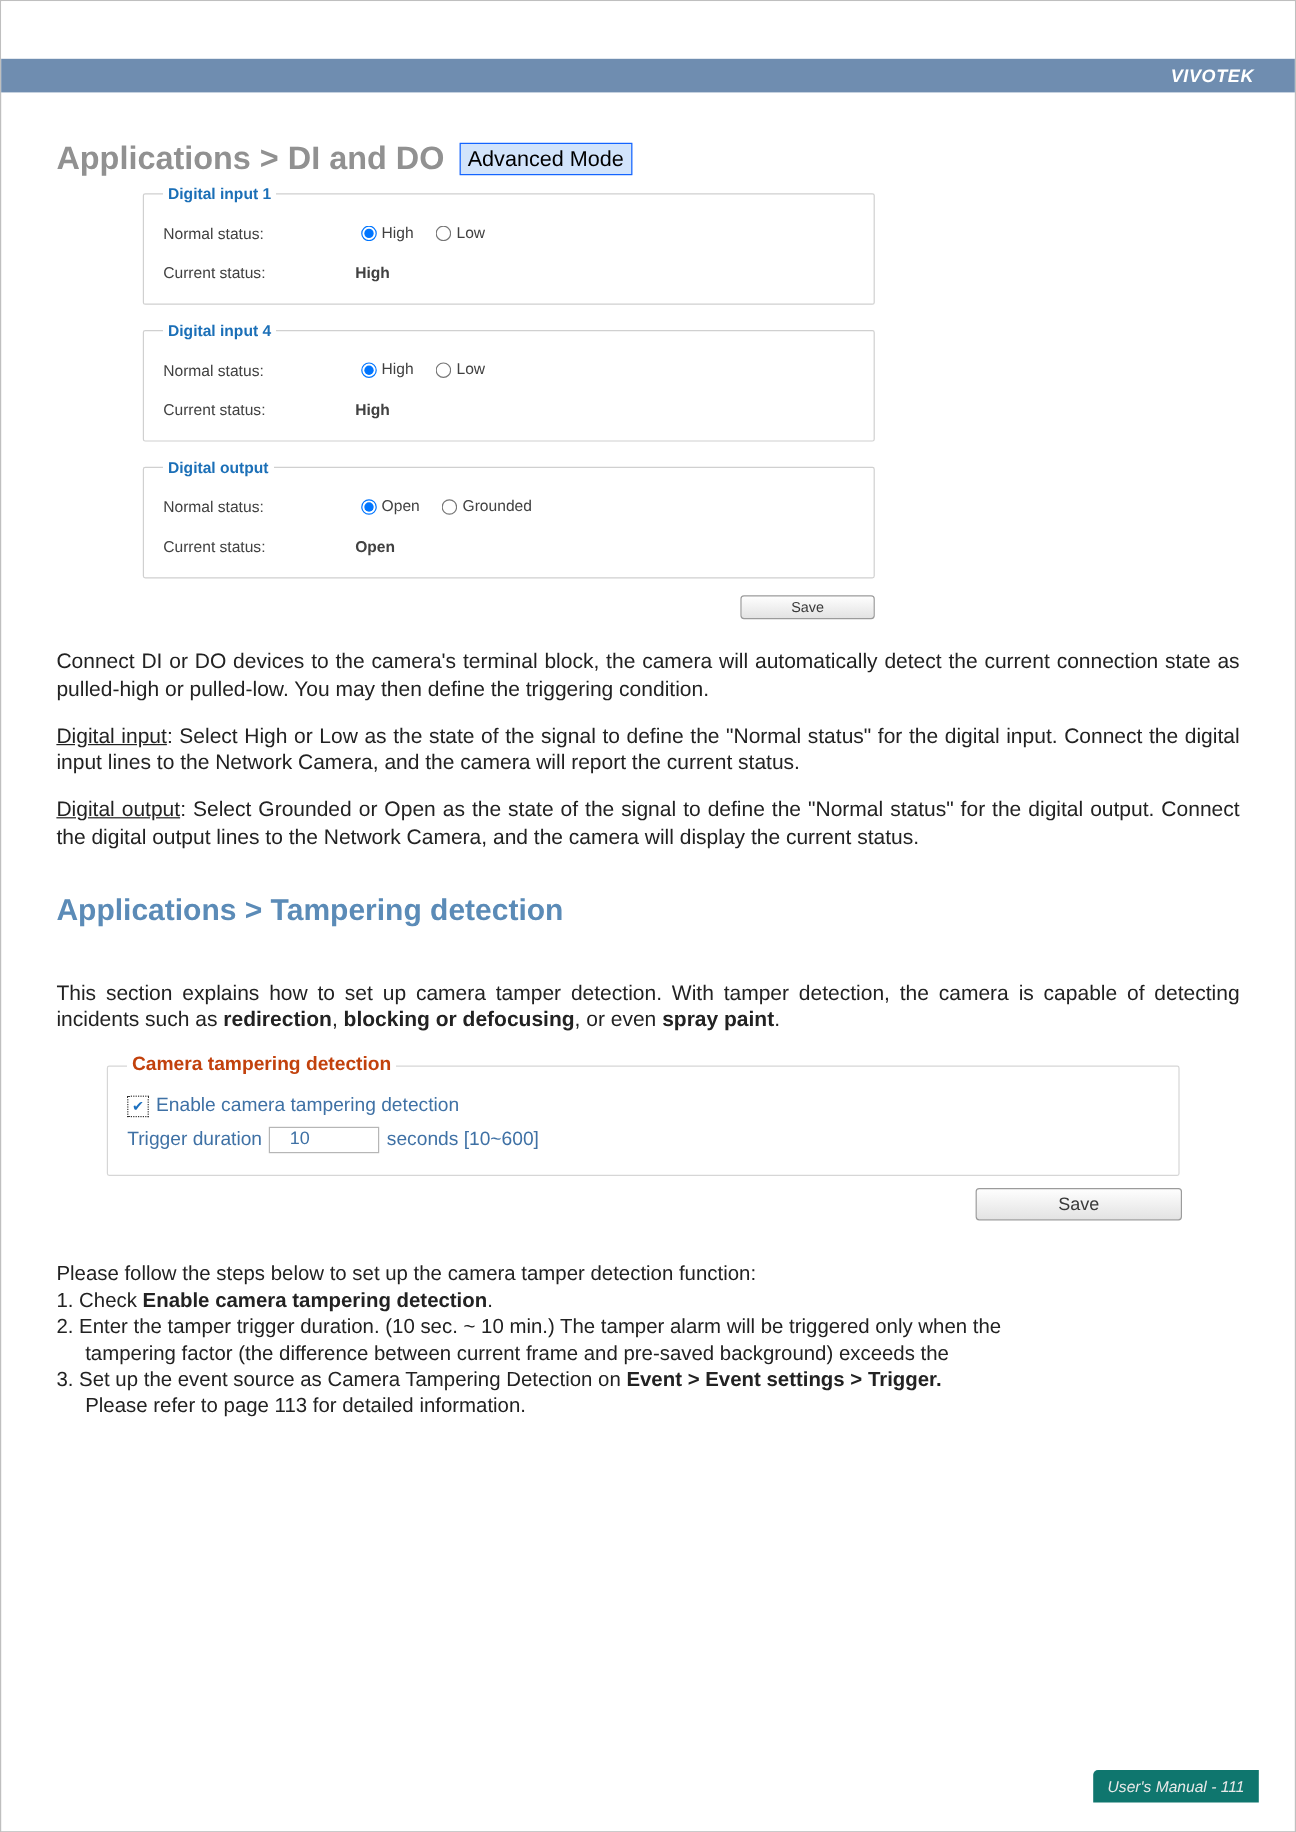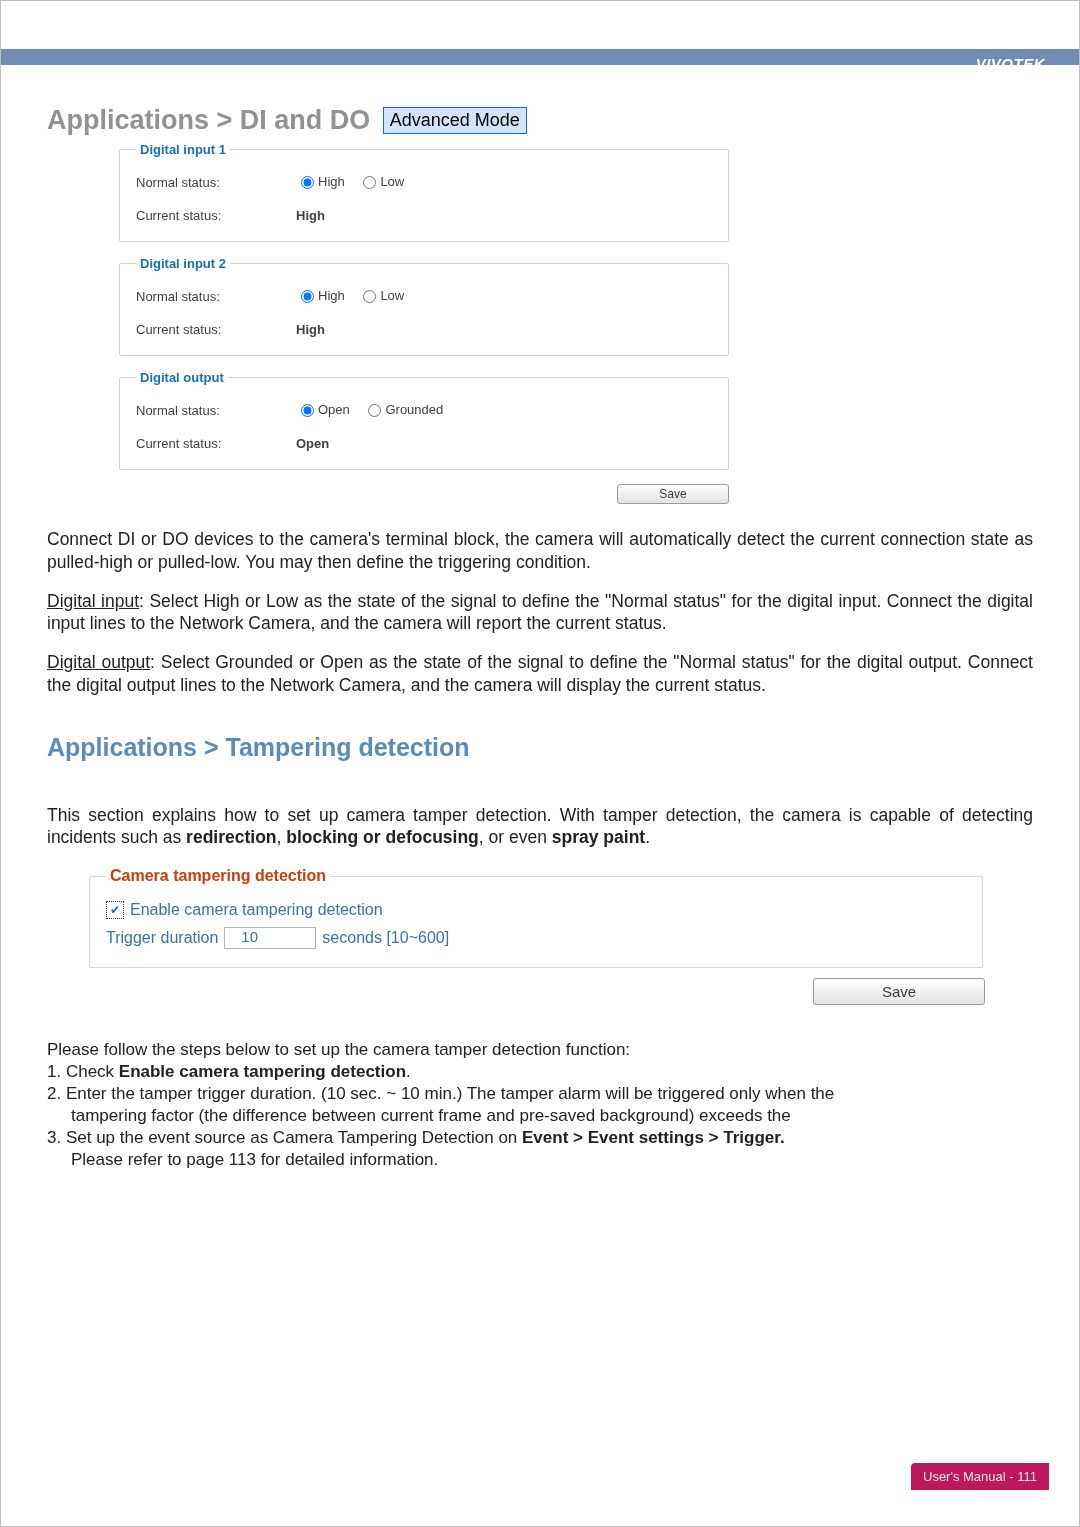--- a/index.html
+++ b/index.html
@@ -17,21 +17,21 @@
     box-sizing: border-box;
     width: 1080px;
     position: relative;
     min-height: 1527px;
   }
   .top-band {
     height: 48px;
     background: #fff;
   }
   .brand-bar {
-    height: 16px;
+    height: 28px;
     background: #6f8db0;
     position: relative;
   }
   .brand-bar .brand {
     position: absolute;
     right: 34px;
     top: 6px;
     color: #fff;
     font-style: italic;
     font-weight: bold;
@@ -188,24 +188,25 @@
   .steps .step {
     margin: 0;
   }
   .steps .sub {
     padding-left: 24px;
     display: block;
   }
 
   .footer-box {
     position: absolute;
-    bottom: 36px;
+    bottom: 24px;
     right: 30px;
-    background: #be185d;
+    background: #0f766e;
     color: #e9e9e9;
+    font-style: italic;
     font-size: 13px;
     padding: 6px 12px;
     border-top-left-radius: 4px;
   }
 </style>
 </head>
 <body>
 
 <div class="page">
   <div class="top-band"></div>
@@ -236,21 +237,21 @@
               </label>
           </span>
         </div>
         <div class="row">
           <span class="lbl">Current status:</span>
           <span class="val bold">High</span>
         </div>
       </fieldset>
 
       <fieldset class="dido">
-        <legend>Digital input 2</legend>
+        <legend>Digital input 4</legend>
         <div class="row">
           <span class="lbl">Normal status:</span>
           <span class="val">
             <label class="radio">
                 <input type="radio" checked="" style="">
                 <span>High</span>
               </label>
             <label class="radio">
                 <input type="radio" style="">
                 <span>Low</span>

